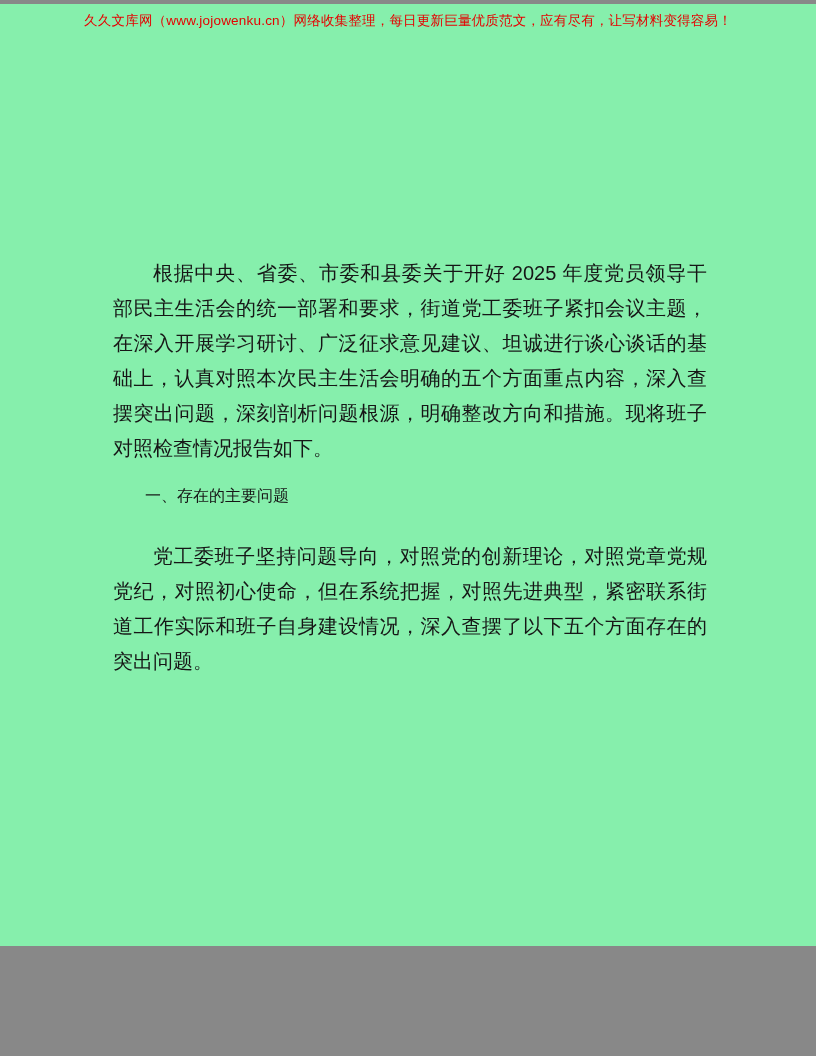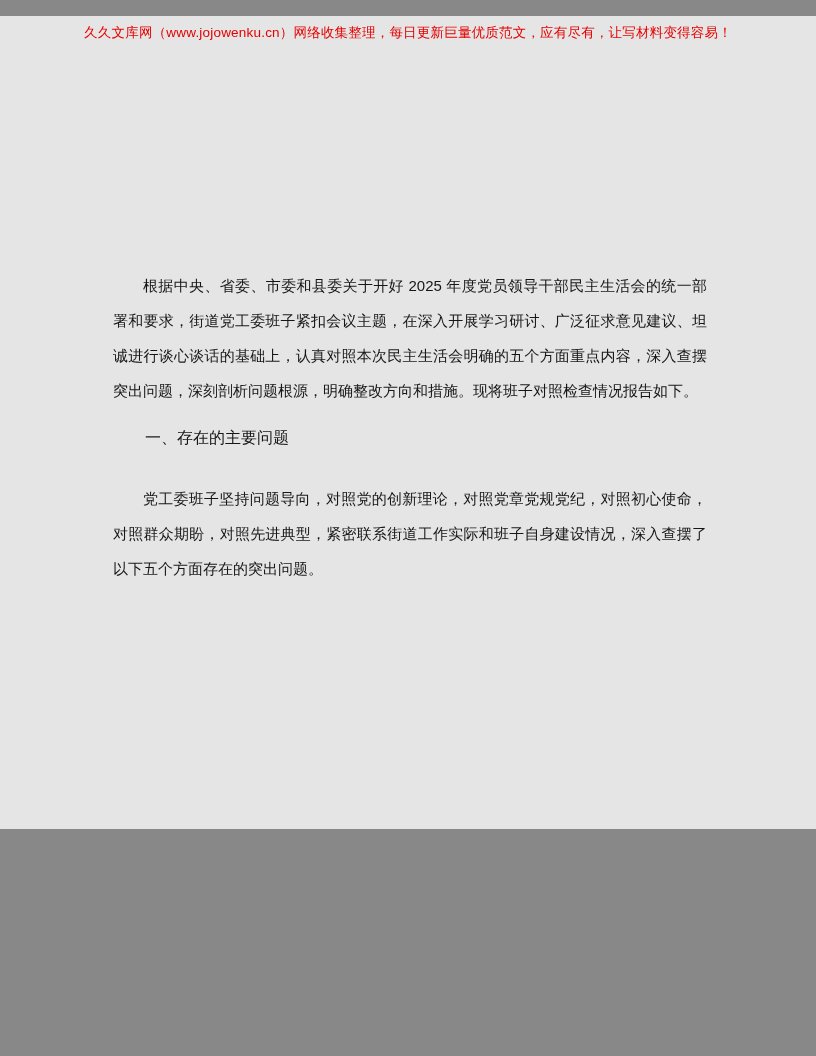--- a/index.html
+++ b/index.html
@@ -2,23 +2,23 @@
 <html><head>
 <meta charset="utf-8">
 <style>
   * { margin: 0; padding: 0; box-sizing: border-box; }
   html, body { background: #888; }
   body { font-family: "Liberation Sans", "DejaVu Sans", sans-serif; }
 
   .page {
     position: relative;
     width: 816px;
-    height: 813px;
-    margin: 16px auto;
-    background: #e5e5e5;
+    height: 942px;
+    margin: 4px auto;
+    background: #86efac;
     overflow: hidden;
     color: #141414;
   }
 
   .doc-header {
     position: absolute;
     top: 8px;
     left: 0;
     right: 0;
     text-align: center;
@@ -41,21 +41,21 @@
   }
 
   .doc-body {
     position: absolute;
     top: 252px;
     left: 113px;
     width: 594px;
   }
 
   .body-para {
-    font-size: 15px;
+    font-size: 20px;
     line-height: 35px;
     text-align: justify;
     text-indent: 2em;
     color: #161616;
     margin: 0 0 12px 0;
   }
 
   .section-heading {
     font-size: 16px;
     line-height: 35px;
@@ -84,20 +84,20 @@
 
   <div class="doc-header">久久文库网（www.jojowenku.cn）网络收集整理，每日更新巨量优质范文，应有尽有，让写材料变得容易！</div>
 
 
   <div class="doc-body">
 
     <p class="body-para">根据中央、省委、市委和县委关于开好 2025 年度党员领导干部民主生活会的统一部署和要求，街道党工委班子紧扣会议主题，在深入开展学习研讨、广泛征求意见建议、坦诚进行谈心谈话的基础上，认真对照本次民主生活会明确的五个方面重点内容，深入查摆突出问题，深刻剖析问题根源，明确整改方向和措施。现将班子对照检查情况报告如下。</p>
 
     <div class="section-heading">一、存在的主要问题</div>
 
-    <p class="body-para">党工委班子坚持问题导向，对照党的创新理论，对照党章党规党纪，对照初心使命，对照群众期盼，对照先进典型，紧密联系街道工作实际和班子自身建设情况，深入查摆了以下五个方面存在的突出问题。</p>
+    <p class="body-para">党工委班子坚持问题导向，对照党的创新理论，对照党章党规党纪，对照初心使命，但在系统把握，对照先进典型，紧密联系街道工作实际和班子自身建设情况，深入查摆了以下五个方面存在的突出问题。</p>
 
 
   </div>
 
   <div class="page-number">1</div>
 
 </div>
 
 </body></html>

